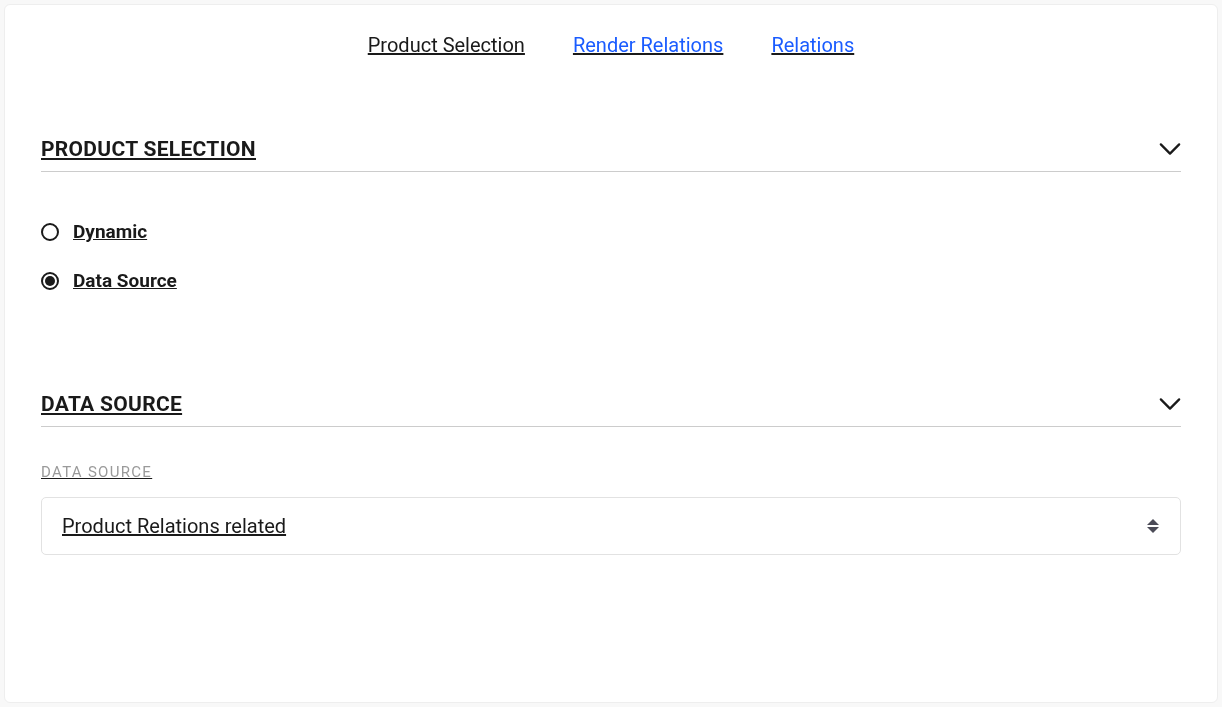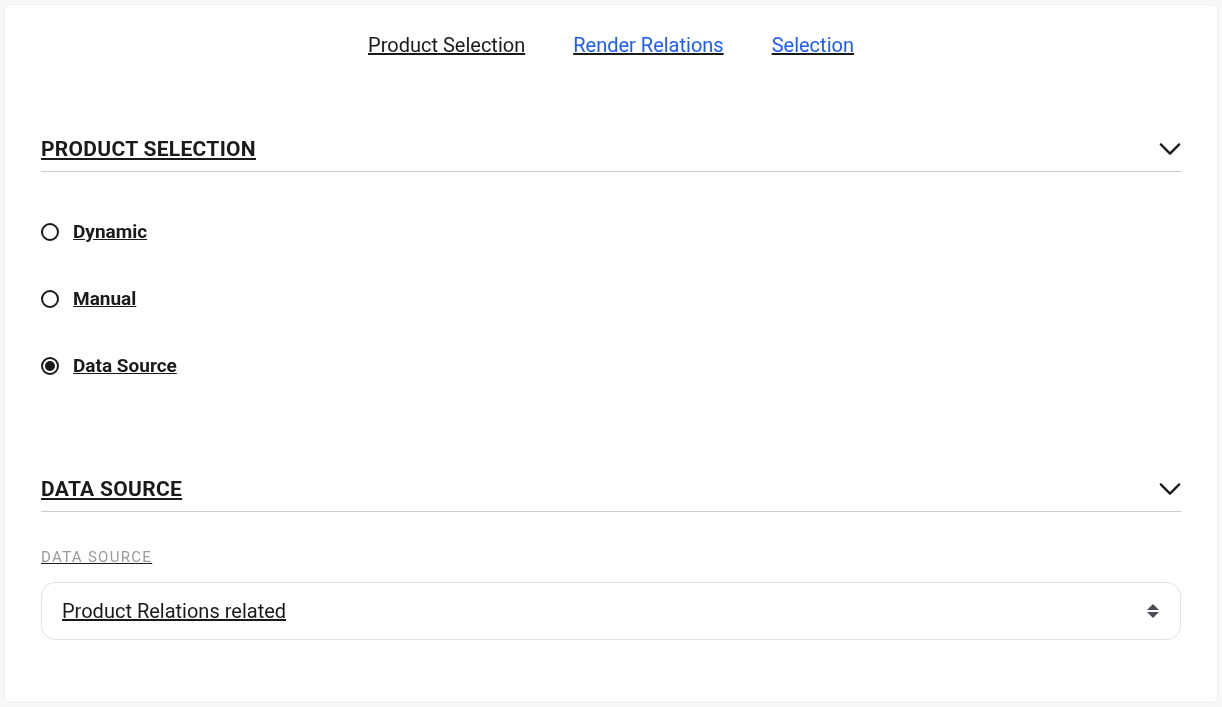--- a/index.html
+++ b/index.html
@@ -49,21 +49,21 @@
     }
     .chevron {
       width: 22px;
       height: 14px;
       cursor: pointer;
     }
     .chevron svg { display: block; }
     .radios {
       display: flex;
       flex-direction: column;
-      gap: 44px;
+      gap: 26px;
       margin-bottom: 100px;
     }
     .radio-row {
       display: flex;
       align-items: center;
       gap: 14px;
       cursor: pointer;
     }
     .radio-outer {
       width: 18px;
@@ -97,21 +97,21 @@
       margin-bottom: 16px;
     }
     .select-wrap {
       position: relative;
       width: 100%;
     }
     .select {
       width: 100%;
       height: 58px;
       border: 1px solid #e2e2e2;
-      border-radius: 14px;
+      border-radius: 5px;
       background: #fff;
       font-size: 20px;
       color: #1a1a1a;
       padding: 0 48px 0 20px;
       appearance: none;
       -webkit-appearance: none;
       cursor: pointer;
       display: flex;
       align-items: center;
     }
@@ -138,40 +138,36 @@
     .section2-header { margin-bottom: 36px; }
   </style>
 </head>
 <body>
 
 <div class="card">
 
   <div class="tabs">
     <div class="tab active">Product Selection</div>
     <div class="tab">Render Relations</div>
-    <div class="tab">Selection</div>
+    <div class="tab">Relations</div>
   </div>
 
   <div class="section-header">
     <div class="section-title">PRODUCT SELECTION</div>
     <div class="chevron">
       <svg viewBox="0 0 24 14" width="22" height="14">
           <path d="M2 2 L12 12 L22 2" stroke="#1a1a1a" stroke-width="2.5" fill="none" stroke-linecap="round" stroke-linejoin="round"></path>
         </svg>
     </div>
   </div>
 
   <div class="radios">
     <div class="radio-row">
       <span class="radio-outer"></span>
       <span class="radio-label">Dynamic</span>
-    </div>
-    <div class="radio-row">
-      <span class="radio-outer"></span>
-      <span class="radio-label">Manual</span>
     </div>
     <div class="radio-row selected">
       <span class="radio-outer">
           <span class="radio-inner"></span>
         </span>
       <span class="radio-label">Data Source</span>
     </div>
   </div>
 
   <div class="section-header section2-header">

